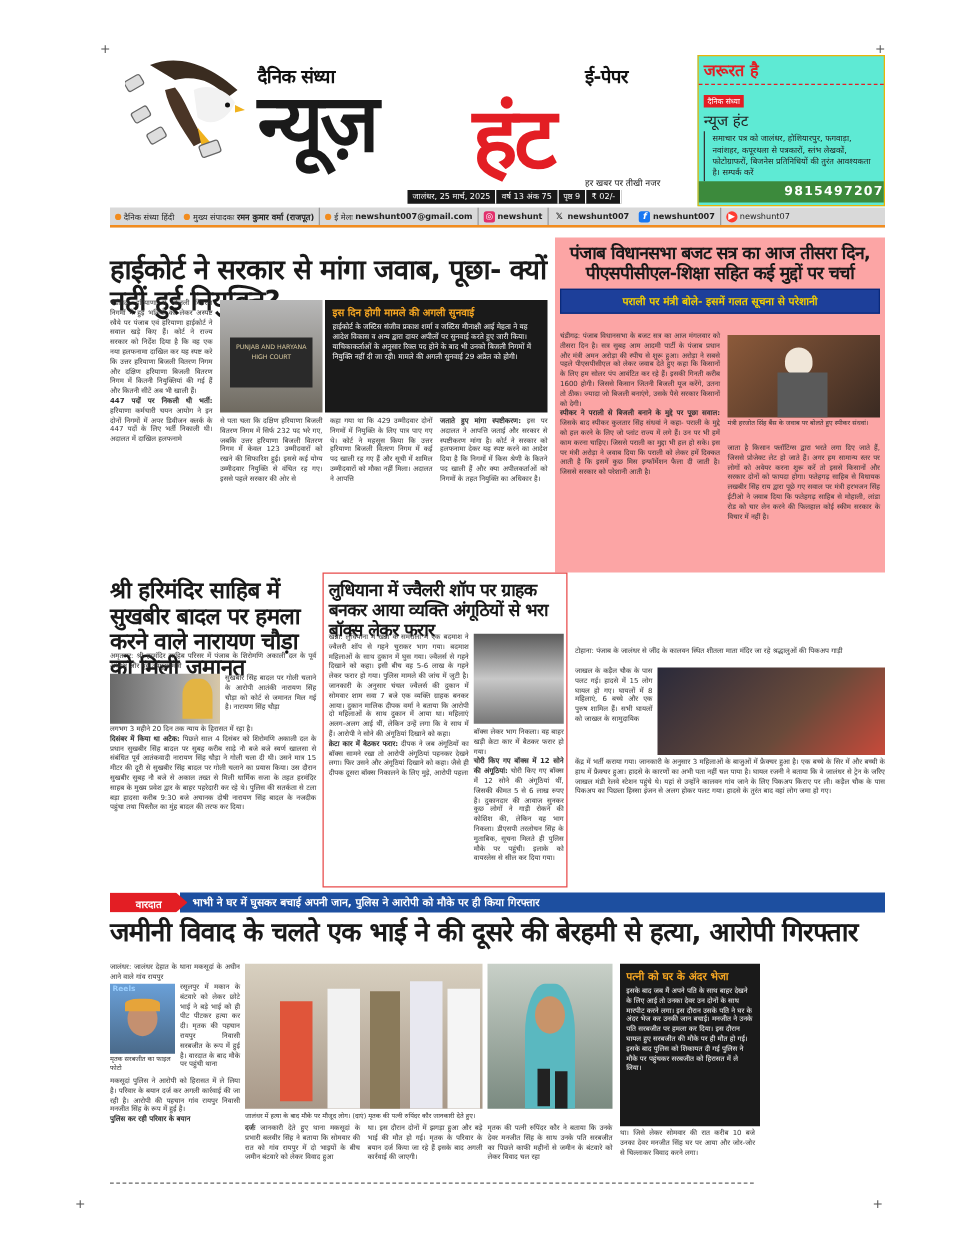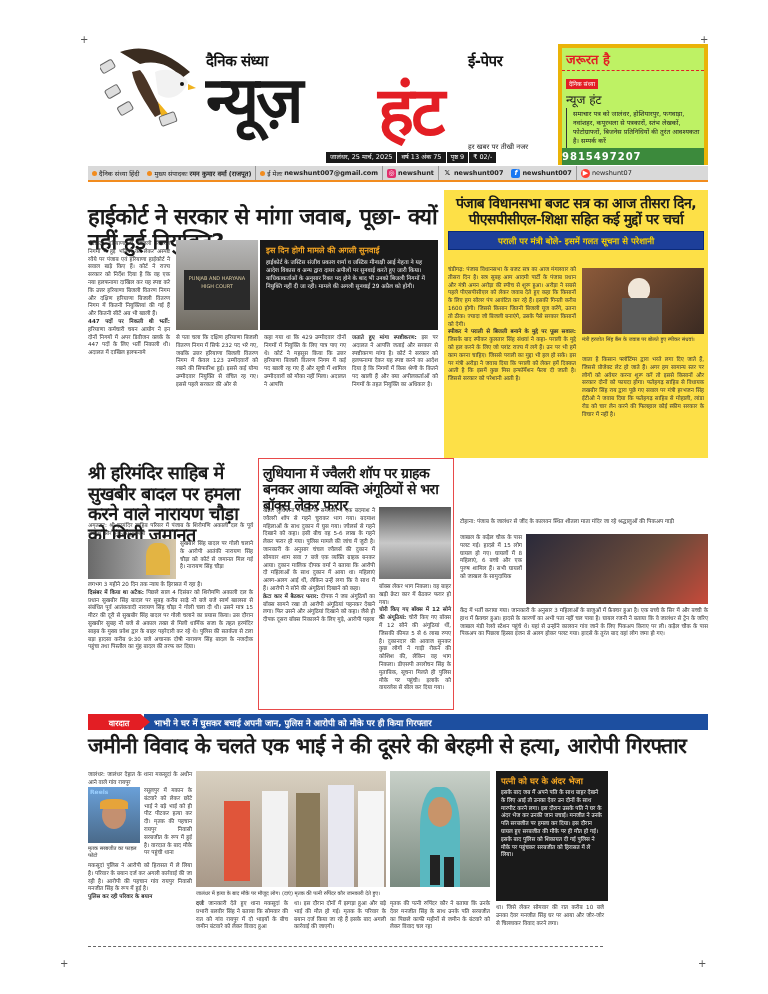--- a/index.html
+++ b/index.html
@@ -7,38 +7,38 @@
 body{font-family:"DejaVu Sans","Liberation Sans",sans-serif;color:#222;position:relative}
 .page{position:absolute;left:88px;top:40px;width:620px;height:920px}
 .abs{position:absolute}
 .mast-sub{font-weight:bold;font-size:15px;color:#111;letter-spacing:-0.5px}
 .mast-title{font-weight:bold;font-size:64px;line-height:64px;letter-spacing:-3px}
 .mast-black{color:#1a1a1a}
 .mast-red{color:#e31e24}
 .tagline{font-size:7px;color:#222}
 .dateline{background:#1a1a1a;color:#fff;font-size:6.5px;height:11px;line-height:11px;display:flex;gap:0}
 .dateline span{padding:0 4px;border-right:1px solid #fff;white-space:nowrap}
-.ad-box{border:4px solid #eab308;background:#bef264}
+.ad-box{border:1px solid #eab308;background:#5eead4}
 .ad-head{color:#e31e24;font-weight:bold;font-size:13px;border-bottom:1px dashed #e31e24;padding:2px 4px}
 .ad-tag{display:inline-block;background:#e31e24;color:#fff;font-size:6px;padding:1px 3px;margin:2px 4px}
 .ad-brand{font-weight:normal;font-size:12px;padding:0 4px}
 .ad-text{font-size:6.5px;line-height:9px;padding:2px 4px 2px 6px;border-left:1px solid #333;margin-left:4px}
-.ad-phone{background:#3c8a3c;color:#fff;font-weight:bold;font-size:10px;text-align:left;padding:3px 0;letter-spacing:1px}
+.ad-phone{background:#3c8a3c;color:#fff;font-weight:bold;font-size:10px;text-align:right;padding:3px 0;letter-spacing:1px}
 .infobar{background:#d9d9d9;border-bottom:2px solid #f28c1e;height:16px;display:flex;align-items:center;font-size:6.5px;white-space:nowrap;overflow:hidden}
 .infobar .it{padding:0 4px;border-right:1px solid #999;display:flex;align-items:center;gap:2px;height:100%}
 .dot{display:inline-block;width:5px;height:5px;border-radius:50%;background:#f28c1e}
 .soc{display:inline-block;width:9px;height:9px;border-radius:2px;color:#fff;font-size:7px;line-height:9px;text-align:center;font-weight:bold}
 .kicker{font-size:8px;font-weight:bold}
 .kicker .k{color:#e31e24}
 .hl{font-weight:bold;color:#1a1a1a;letter-spacing:-0.5px;line-height:1.15}
 .body{font-size:5.6px;line-height:7.8px;color:#333;text-align:justify}
 .photo{background:#8a8a8a;position:absolute;overflow:hidden}
 .darkbox{background:#1a1a1a;color:#fff}
 .darkbox .t{color:#f5a623;font-weight:bold}
-.bluebox{background:#fde047}
+.bluebox{background:#fca5a5}
 .bluebar{background:#1d3f9a;color:#f5d000;font-weight:bold;text-align:center;border:1px solid #0b2a7a}
 .redframe{border:1.5px solid #e84a4a}
 .vardat{display:flex;height:16px}
 .vardat .lbl{background:#e31e24;color:#fff;font-weight:bold;font-size:8px;width:62px;display:flex;align-items:center;justify-content:center;clip-path:polygon(0 0,85% 0,100% 50%,85% 100%,0 100%)}
 .vardat .txt{flex:1;background:#1d4fa0;color:#fff;font-size:8.5px;font-weight:bold;display:flex;align-items:center;padding-left:10px;margin-left:-6px}
 .caption{font-size:5.2px;color:#333;line-height:7px}
 .dash{border-top:1px dashed #666}
 .crop{position:absolute;font-size:10px;color:#555;font-family:"DejaVu Sans",sans-serif}
 </style>
 </head>

